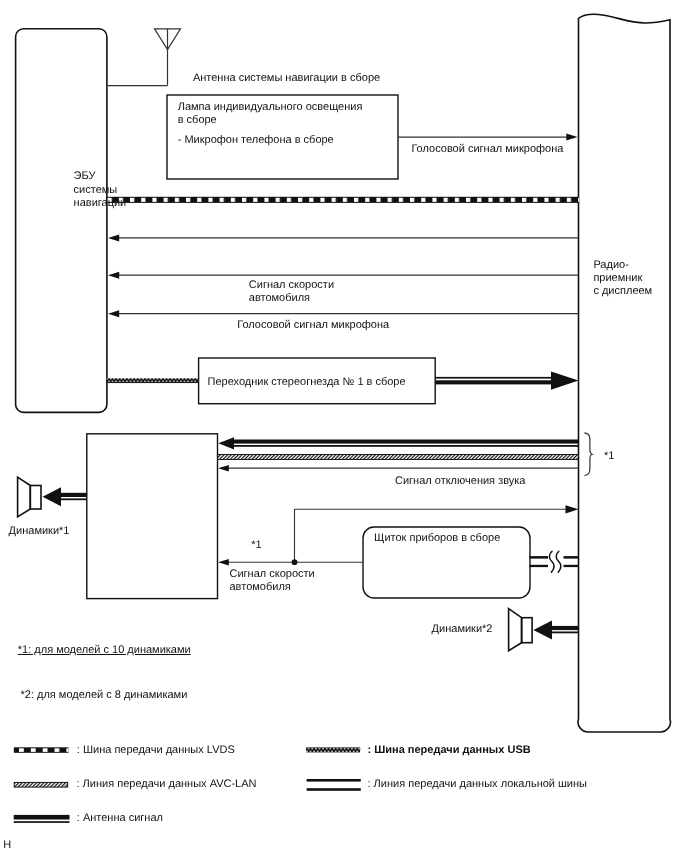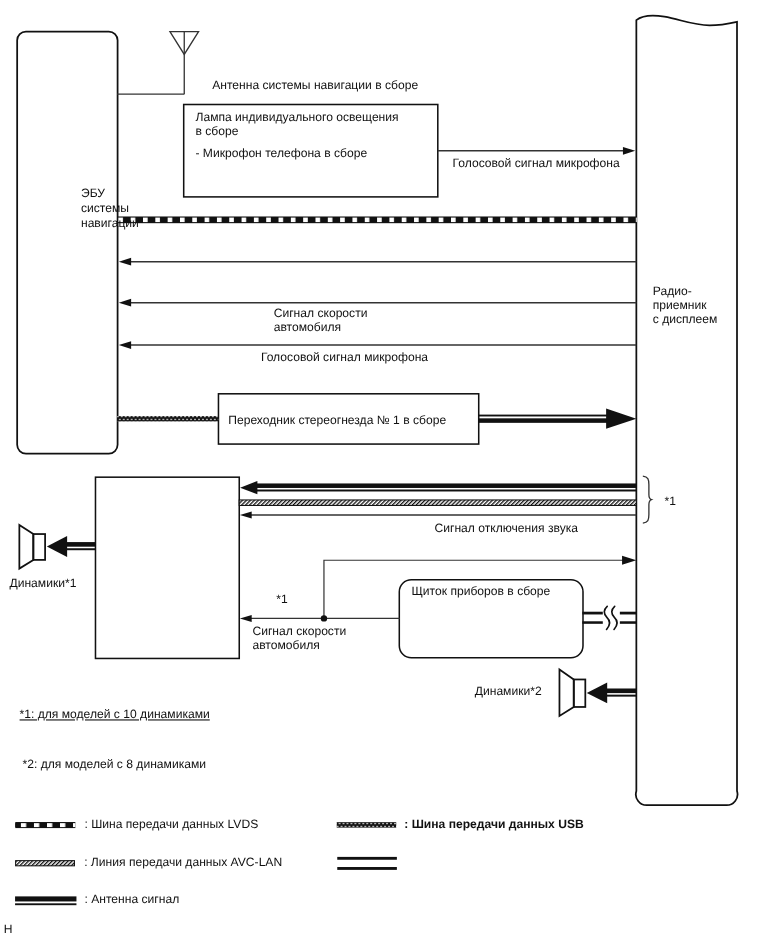--- a/index.html
+++ b/index.html
@@ -196,14 +196,15 @@
 <div class="tx" style="left:431.6px;top:622.5px;">Динамики*2</div>
 <div class="tx" style="left:604.1px;top:449.5px;">*1</div>
 <div class="tx" style="left:251.2px;top:539.4px;">*1</div>
 <div class="tx" style="left:17.8px;top:644px;text-decoration:underline;">*1: для моделей с 10 динамиками</div>
 <div class="tx" style="left:20.5px;top:688.6px;">*2: для моделей с 8 динамиками</div>
 <div class="tx" style="left:3.3px;top:839.2px;">Н</div>
 
 <div class="tx" style="left:76.8px;top:743.5px;">: Шина передачи данных LVDS</div>
 <div class="tx" style="left:367.5px;top:743.5px;font-weight:bold;">: Шина передачи данных USB</div>
 <div class="tx" style="left:76.5px;top:778.3px;">: Линия передачи данных AVC-LAN</div>
+<div class="tx" style="left:367.5px;top:778.3px;">: Линия передачи данных локальной шины</div>
 <div class="tx" style="left:76.8px;top:812.2px;">: Антенна сигнал</div>
 </div>
 
 </body></html>

